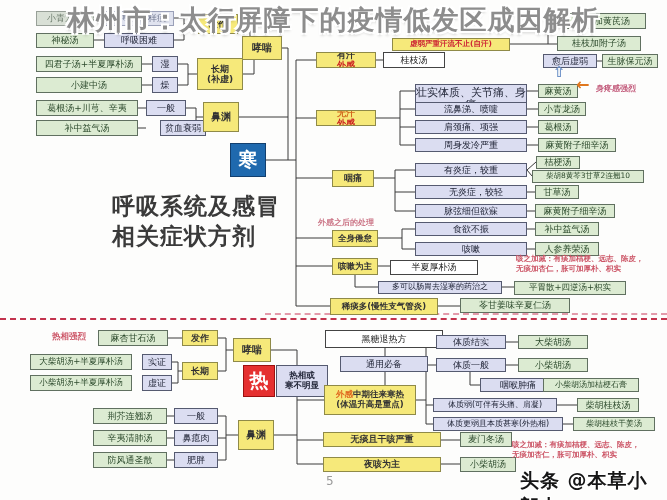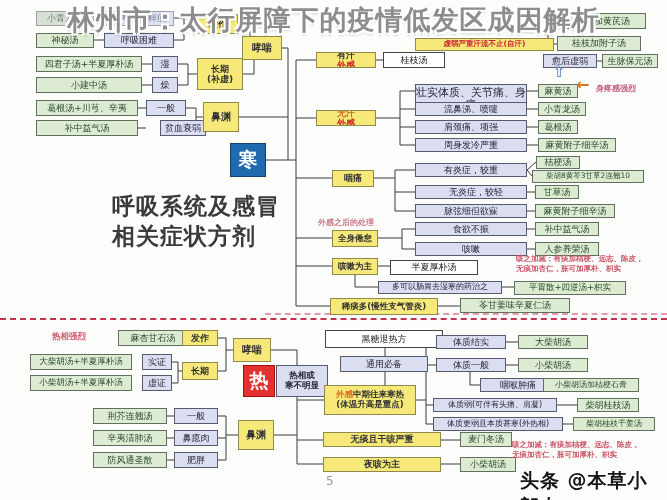--- a/index.html
+++ b/index.html
@@ -158,21 +158,21 @@
     <div class="node s-g" style="left: 36px; top: 120px; width: 102px; height: 16px;">补中益气汤</div>
     <div class="node s-b" style="left: 160px; top: 120px; width: 46px; height: 16px;">贫血衰弱</div>
     <div class="node s-y" style="left: 203px; top: 102px; width: 36px; height: 30px; font-size: 10px; font-weight: bold;">鼻渊</div>
     <div class="node s-y" style="left: 242px; top: 36px; width: 40px; height: 24px; font-size: 10px; font-weight: bold;">哮喘</div>
     <div class="node s-cold" style="left: 230px; top: 143px; width: 36px; height: 34px; font-size: 19px;">寒</div>
     <div class="node s-y" style="left: 316px; top: 52px; width: 60px; height: 16px; font-weight: bold;">
       <span style="color: rgb(51, 51, 51);">有汗</span>
       <span style="color: rgb(204, 34, 34);">外感</span>
     </div>
     <div class="node s-w" style="left: 383px; top: 52px; width: 62px; height: 16px;">桂枝汤</div>
-    <div class="node s-y" style="left: 415px; top: 38px; width: 139px; height: 13px; font-size: 7.5px; font-weight: bold; color: rgb(204, 34, 51);">虚弱严重汗流不止(自汗)</div>
+    <div class="node s-y" style="left: 392px; top: 38px; width: 118px; height: 13px; font-size: 7.5px; font-weight: bold; color: rgb(204, 34, 51);">虚弱严重汗流不止(自汗)</div>
     <div class="node s-g" style="left: 560px; top: 13px; width: 86px; height: 16px;">桂枝加黄芪汤</div>
     <div class="node s-g" style="left: 557px; top: 36px; width: 84px; height: 15px;">桂枝加附子汤</div>
     <div class="node s-b" style="left: 543px; top: 54px; width: 54px; height: 14px;">愈后虚弱</div>
     <div class="node s-g" style="left: 602px; top: 54px; width: 56px; height: 14px;">生脉保元汤</div>
     <div class="node s-y" style="left: 316px; top: 110px; width: 60px; height: 16px; font-weight: bold;">
       <span style="color: rgb(210, 105, 30);">无汗</span>
       <span style="color: rgb(204, 34, 34);">外感</span>
     </div>
     <div class="node s-b" style="left: 415px; top: 84px; width: 112px; height: 30px; font-size: 11px;">壮实体质、关节痛、身痛</div>
     <div class="node s-g" style="left: 538px; top: 84px; width: 40px; height: 14px;">麻黄汤</div>
@@ -194,21 +194,21 @@
     <div class="node s-b" style="left: 415px; top: 222px; width: 112px; height: 14px;">食欲不振</div>
     <div class="node s-g" style="left: 535px; top: 222px; width: 64px; height: 14px;">补中益气汤</div>
     <div class="node s-b" style="left: 415px; top: 242px; width: 112px; height: 14px;">咳嗽</div>
     <div class="node s-g" style="left: 535px; top: 242px; width: 64px; height: 14px;">人参养荣汤</div>
     <div class="node s-y" style="left: 332px; top: 258px; width: 46px; height: 17px; font-size: 8.5px; font-weight: bold;">咳嗽为主</div>
     <div class="node s-w" style="left: 390px; top: 260px; width: 88px; height: 15px;">半夏厚朴汤</div>
     <div class="node s-b" style="left: 378px; top: 281px; width: 124px; height: 13px; font-size: 8px;">多可以肠胃去湿寒的药治之</div>
     <div class="node s-g" style="left: 514px; top: 281px; width: 112px; height: 14px; font-size: 8.5px;">平胃散+四逆汤+枳实</div>
     <div class="node s-y" style="left: 330px; top: 298px; width: 108px; height: 17px; font-size: 8.5px; font-weight: bold;">稀痰多(慢性支气管炎)</div>
     <div class="node s-g" style="left: 460px; top: 298px; width: 110px; height: 15px;">苓甘姜味辛夏仁汤</div>
-    <div class="node s-g" style="left: 98px; top: 330px; width: 70px; height: 16px; margin-left: 20px;">麻杏甘石汤</div>
+    <div class="node s-g" style="left: 98px; top: 330px; width: 70px; height: 16px;">麻杏甘石汤</div>
     <div class="node s-y" style="left: 182px; top: 330px; width: 36px; height: 16px; font-weight: bold;">发作</div>
     <div class="node s-g" style="left: 30px; top: 354px; width: 102px; height: 16px; font-size: 8.5px;">大柴胡汤+半夏厚朴汤</div>
     <div class="node s-b" style="left: 142px; top: 354px; width: 30px; height: 16px;">实证</div>
     <div class="node s-g" style="left: 30px; top: 375px; width: 102px; height: 16px; font-size: 8.5px;">小柴胡汤+半夏厚朴汤</div>
     <div class="node s-b" style="left: 142px; top: 375px; width: 30px; height: 16px;">虚证</div>
     <div class="node s-y" style="left: 182px; top: 362px; width: 36px; height: 18px; font-weight: bold;">长期</div>
     <div class="node s-y" style="left: 233px; top: 338px; width: 38px; height: 24px; font-size: 10px; font-weight: bold;">哮喘</div>
     <div class="node s-hot" style="left: 243px; top: 365px; width: 32px; height: 32px; font-size: 19px;">热</div>
     <div class="node s-b" style="left: 276px; top: 365px; width: 52px; height: 32px; font-size: 8.5px; font-weight: bold;">
       <div>热相或</div>

